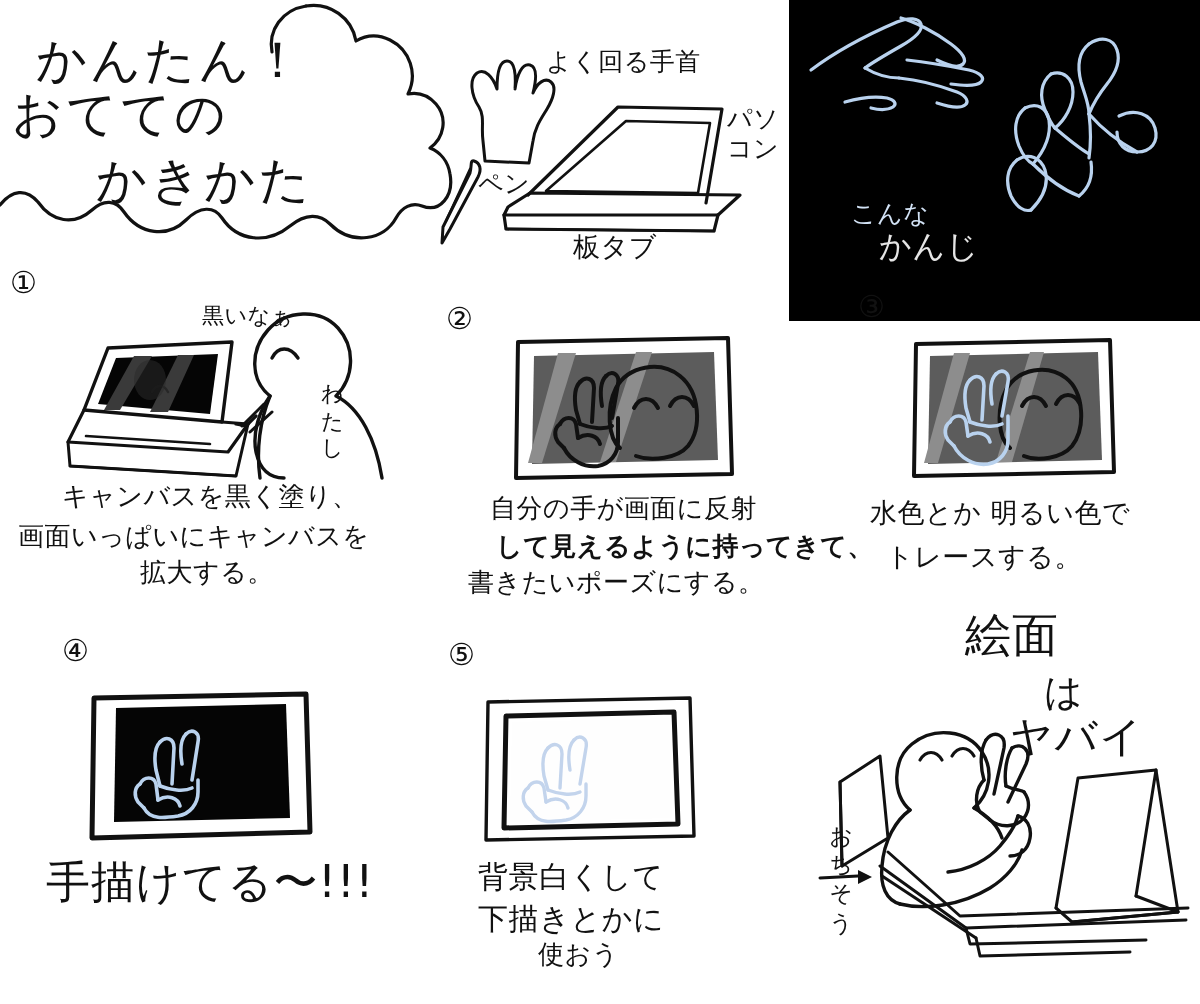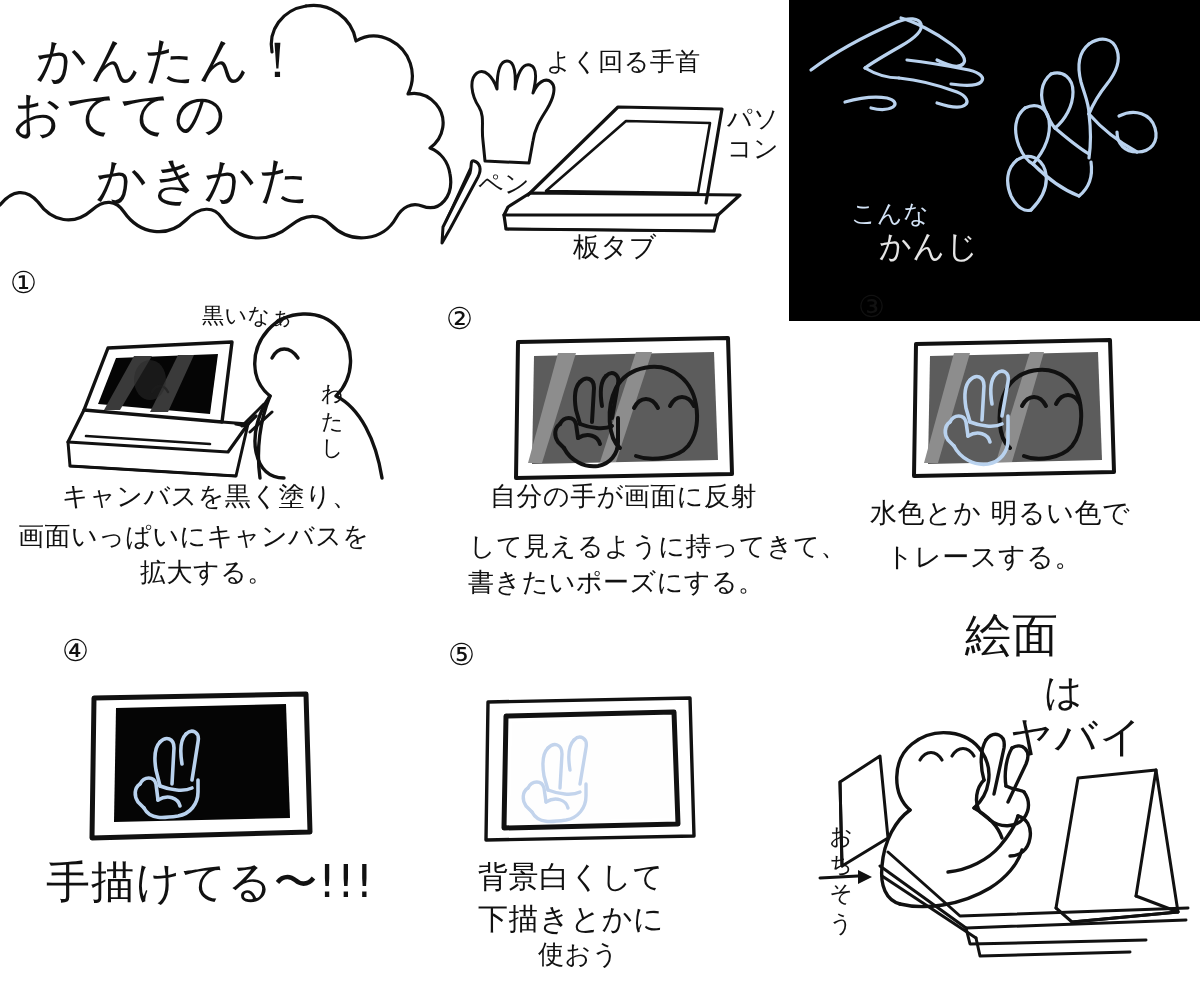--- a/index.html
+++ b/index.html
@@ -166,22 +166,22 @@
       <path class="ink" stroke-width="4" d="M94,44 C100,38 108,42 106,52 L100,86"></path>
       <path class="ink" stroke-width="4" d="M94,44 C88,50 88,62 90,74"></path>
       <path class="ink" stroke-width="4" d="M48,92 C52,84 62,84 64,92 L66,106"></path>
       <path class="ink" stroke-width="4" d="M48,92 C42,96 42,104 46,110 L52,116"></path>
       <path class="ink" stroke-width="4" d="M66,106 C76,100 86,104 88,112"></path>
       <path class="ink" stroke-width="4" d="M68,92 C78,96 92,98 100,94"></path>
       <path class="ink" stroke-width="4" d="M52,116 C58,128 72,136 86,134 C98,132 106,122 106,110 L106,86"></path>
     </svg>
   </div>
 
-  <div class="abs hand-txt" style="left:490px;top:480px;font-size:26px;">自分の手が画面に反射</div>
-  <div class="abs hand-txt" style="left:469px;top:530px;font-size:26px;">して見えるように持ってきて、</div>
+  <div class="abs hand-txt" style="left:490px;top:492px;font-size:26px;">自分の手が画面に反射</div>
+  <div class="abs hand-txt" style="left:496px;top:530px;font-size:26px;font-weight:bold;">して見えるように持ってきて、</div>
   <div class="abs hand-txt" style="left:468px;top:566px;font-size:26px;">書きたいポーズにする。</div>
 
   <div class="abs hand-txt panelnum" style="left:858px;top:288px;">③</div>
 
   <div class="abs" style="left:912px;top:336px;width:206px;height:146px;">
     <svg width="206" height="146" viewBox="0 0 206 146">
       <path class="ink" stroke-width="4" d="M4,8 L198,4 L202,136 L2,140 Z"></path>
       <polygon class="scr-gry" points="18,20 186,16 190,124 16,128"></polygon>
       <polygon class="scr-stripe" points="42,17 58,17 26,127 12,127"></polygon>
       <polygon class="scr-stripe" points="118,16 132,16 100,126 84,126"></polygon>

